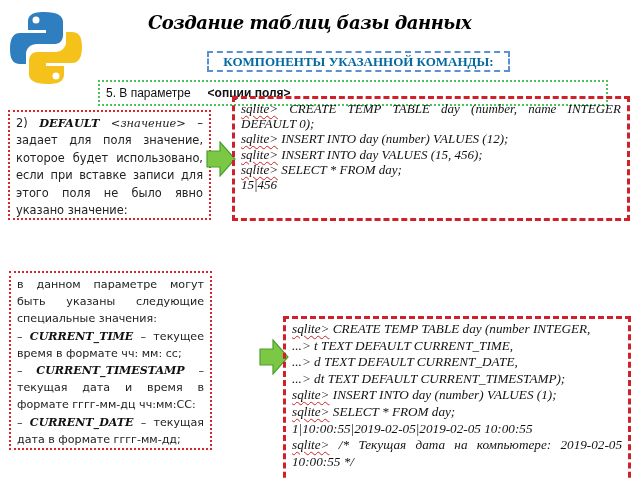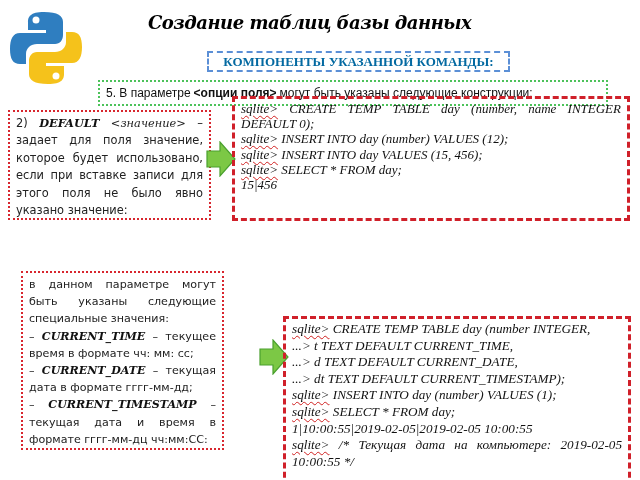--- a/index.html
+++ b/index.html
@@ -9,26 +9,26 @@
   .title { position:absolute; left:148px; top:12px; font-family:"DejaVu Serif", serif;
            font-style:italic; font-weight:bold; font-size:18px; letter-spacing:-0.5px; color:#000;
            white-space:nowrap; }
   .subtitle { position:absolute; left:207px; top:51px; width:303px; height:21px;
               border:2px dashed #5b8fd6; box-sizing:border-box; display:flex; align-items:center;
               justify-content:center; font-family:"Liberation Serif", serif; font-weight:bold;
               font-size:13px; color:#0369a1; }
   .intro { position:absolute; left:98px; top:80px; width:510px; height:26px; border:2px dotted #4cc25a;
            box-sizing:border-box; font-family:"Liberation Sans", sans-serif; font-size:12px;
            display:flex; align-items:center; padding-left:6px; white-space:nowrap; }
-  .intro b { font-weight:bold; margin:0 3px; }
+  .intro b { font-weight:bold; margin:0 17px; }
   .descbox { position:absolute; border:2px dotted #d8262e; box-sizing:border-box;
              font-family:"DejaVu Sans", sans-serif; font-size:11.4px; line-height:17.4px;
              padding:3px 6px; text-align:justify; color:#222; }
   .desc1 { left:8px; top:110px; width:203px; height:110px; }
-  .desc2 { left:21px; top:271px; width:203px; height:179px; font-size:11.1px; line-height:17.2px; }
+  .desc2 { left:9px; top:271px; width:203px; height:179px; font-size:11.1px; line-height:17.2px; }
   .descbox b { font-family:"DejaVu Serif", serif; font-style:italic; font-weight:bold; color:#111; }
   .descbox i { font-family:"DejaVu Serif", serif; font-style:italic; }
   .codebox { position:absolute; border:3px dashed #d0202a; box-sizing:border-box;
              font-family:"Liberation Serif", serif; font-style:italic; color:#111;
              padding:2px 6px; }
   .code1 { left:232px; top:96px; width:398px; height:125px; font-size:13px; line-height:15.2px; }
   .code2 { left:283px; top:273px; width:348px; height:180px; font-size:13.2px; line-height:16.6px;margin-top:43px; }
   .code-line { white-space:nowrap; }
   .code-line.wrap { white-space:normal; text-align:justify; }
   .prompt { text-decoration:underline wavy #d02020; text-decoration-thickness:1px; text-underline-offset:2px; }
@@ -47,21 +47,20 @@
     <circle cx="48" cy="68" r="3.5" fill="#fff"></circle>
   </svg>
 </div>
 
 <div class="title">Создание таблиц базы данных</div>
 <div class="subtitle">КОМПОНЕНТЫ УКАЗАННОЙ КОМАНДЫ:</div>
 
 <div class="intro">
   <span>5. В параметре</span>
   <b>&lt;опции поля&gt;</b>
-  <span>могут быть указаны следующие конструкции:</span>
 </div>
 
 <div class="descbox desc1">
   <span>2)</span>
   <b>DEFAULT</b>
   <i>&lt;значение&gt;</i>
   <span>– задает для поля значение, которое будет использовано, если при вставке записи для этого поля не было явно указано значение:</span>
 </div>
 
 <div class="arrow arrow1">
@@ -74,22 +73,22 @@
   <div class="code-line wrap"><span class="prompt">sqlite&gt;</span><span> CREATE TEMP TABLE day (number, name INTEGER DEFAULT 0);</span></div>
   <div class="code-line"><span class="prompt">sqlite&gt;</span><span> INSERT INTO day (number) VALUES (12);</span></div>
   <div class="code-line"><span class="prompt">sqlite&gt;</span><span> INSERT INTO day VALUES (15, 456);</span></div>
   <div class="code-line"><span class="prompt">sqlite&gt;</span><span> SELECT * FROM day;</span></div>
   <div class="code-line">15|456</div>
 </div>
 
 <div class="descbox desc2">
   <div>в данном параметре могут быть указаны следующие специальные значения:</div>
   <div><span>– </span><b>CURRENT_TIME</b><span> – текущее время в формате чч: мм: сс;</span></div>
+  <div><span>– </span><b>CURRENT_TIMESTAMP</b><span> – текущая дата и время в формате гггг-мм-дц чч:мм:СС:</span></div>
   <div><span>– </span><b>CURRENT_DATE</b><span> – текущая дата в формате гггг-мм-дд;</span></div>
-  <div><span>– </span><b>CURRENT_TIMESTAMP</b><span> – текущая дата и время в формате гггг-мм-дц чч:мм:СС:</span></div>
 </div>
 
 <div class="arrow arrow2">
   <svg viewBox="0 0 30 36" width="30" height="36">
     <polygon points="1,10 14,10 14,1 29,18 14,35 14,26 1,26" fill="#7cc845" stroke="#4aa02e" stroke-width="1.2"></polygon>
   </svg>
 </div>
 
 <div class="codebox code2">
   <div class="code-line wrap"><span class="prompt">sqlite&gt;</span><span> CREATE TEMP TABLE day (number INTEGER,</span></div>

